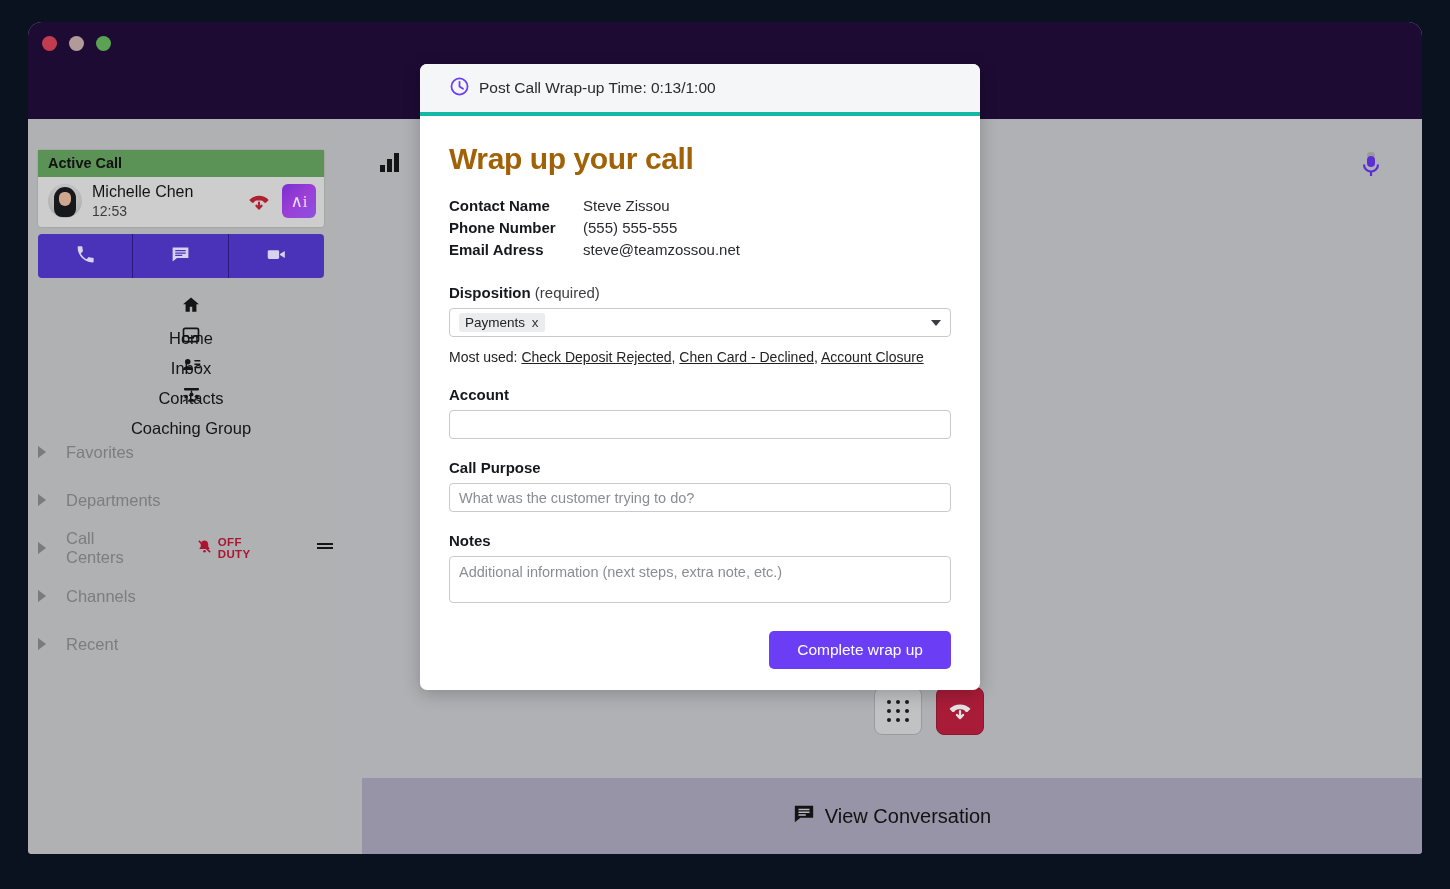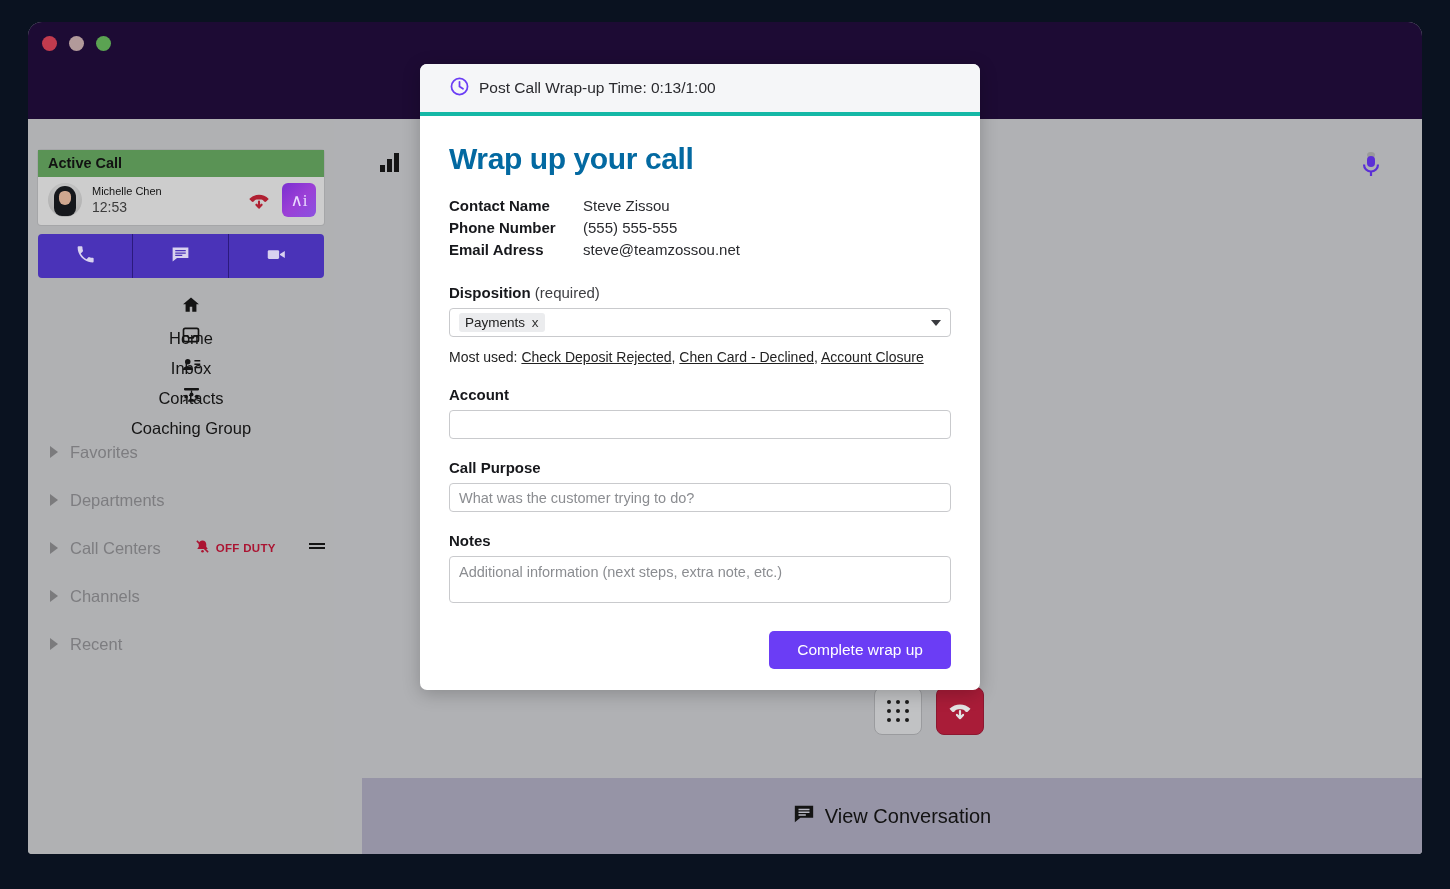--- a/index.html
+++ b/index.html
@@ -63,21 +63,21 @@
     content: ""; position: absolute; left: 6px; top: 3px;
     width: 22px; height: 30px; border-radius: 11px 11px 8px 8px;
     background: #16181c;
   }
   .avatar::after { 
     content: ""; position: absolute; left: 11px; top: 8px;
     width: 12px; height: 14px; border-radius: 6px 6px 7px 7px;
     background: #cfa78f;
   }
   .caller { flex: 1 1 auto; line-height: 1.15; }
-  .caller-name { font-size: 11px; color: #131313; }
+  .caller-name { font-size: 16px; color: #131313; }
   .caller-time { font-size: 14px; color: #3b3b3b; margin-top: 2px; }
   .hangup-mini { width: 26px; height: 26px; flex: 0 0 auto; }
   .ai-btn {
     width: 34px; height: 34px; border-radius: 6px; flex: 0 0 auto;
     background: linear-gradient(135deg, #7a2fd0 0%, #9b3fd6 50%, #8b52e0 100%);
     display: flex; align-items: center; justify-content: center;
     color: #e9dbff; font-size: 17px; font-family: "Liberation Serif", serif;
     border: none; cursor: pointer;
   }
   .action-row {
@@ -95,22 +95,22 @@
   .action-btn:last-child { border-right: none; }
   .nav { position: absolute; left: 0; top: 175px; width: 100%; }
   .nav-item {
     display: flex; align-items: center; gap: 14px;
     height: 30px; padding-left: 20px; cursor: pointer; flex-direction: column;
   }
   .nav-icon { width: 21px; height: 21px; display: flex; align-items: center; justify-content: center; flex: 0 0 auto; }
   .nav-label { font-size: 16.5px; color: #141414; }
   .group { position: absolute; left: 0; top: 318px; width: 100%; }
   .group-item {
-    display: flex; align-items: center; gap: 12px;
-    height: 30px; padding-left: 22px; cursor: pointer; margin-bottom: 18px;
+    display: flex; align-items: center; gap: 20px;
+    height: 30px; padding-left: 10px; cursor: pointer; margin-bottom: 18px;
   }
   .caret {
     width: 0; height: 0; flex: 0 0 auto;
     border-left: 8px solid #7b7b7d;
     border-top: 6px solid transparent;
     border-bottom: 6px solid transparent;
   }
   .group-label { font-size: 16.5px; color: #7d7d80; }
   .duty { display: flex; align-items: center; gap: 6px; margin-left: 22px; }
   .duty-text { font-size: 11.5px; font-weight: bold; color: #ab1432; letter-spacing: .3px; }
@@ -159,21 +159,21 @@
   }
   .modal-head {
     height: 52px; background: #f5f6f8;
     border-bottom: 4px solid #14b8a6;
     display: flex; align-items: center; gap: 9px;
     padding-left: 29px;
   }
   .modal-head-text { font-size: 15.5px; color: #2a2a2e; }
   .modal-body { padding: 26px 29px 0 29px; }
   .modal-title {
-    font-size: 30px; font-weight: bold; color: #0369a1;
+    font-size: 30px; font-weight: bold; color: #a16207;
     letter-spacing: -.4px; margin-bottom: 19px;
   }
   .info-table { margin-bottom: 23px; }
   .info-row { display: flex; line-height: 22px; }
   .info-key { width: 134px; font-size: 15px; font-weight: bold; color: #17181c; }
   .info-val { font-size: 15px; color: #2a2b2f; }
   .field-label { font-size: 15px; font-weight: bold; color: #17181c; margin-bottom: 7px; }
   .field-label .req { font-weight: normal; color: #3d3e42; }
   .select-box {
     height: 29px; border: 1px solid #c9cacd; border-radius: 4px;

